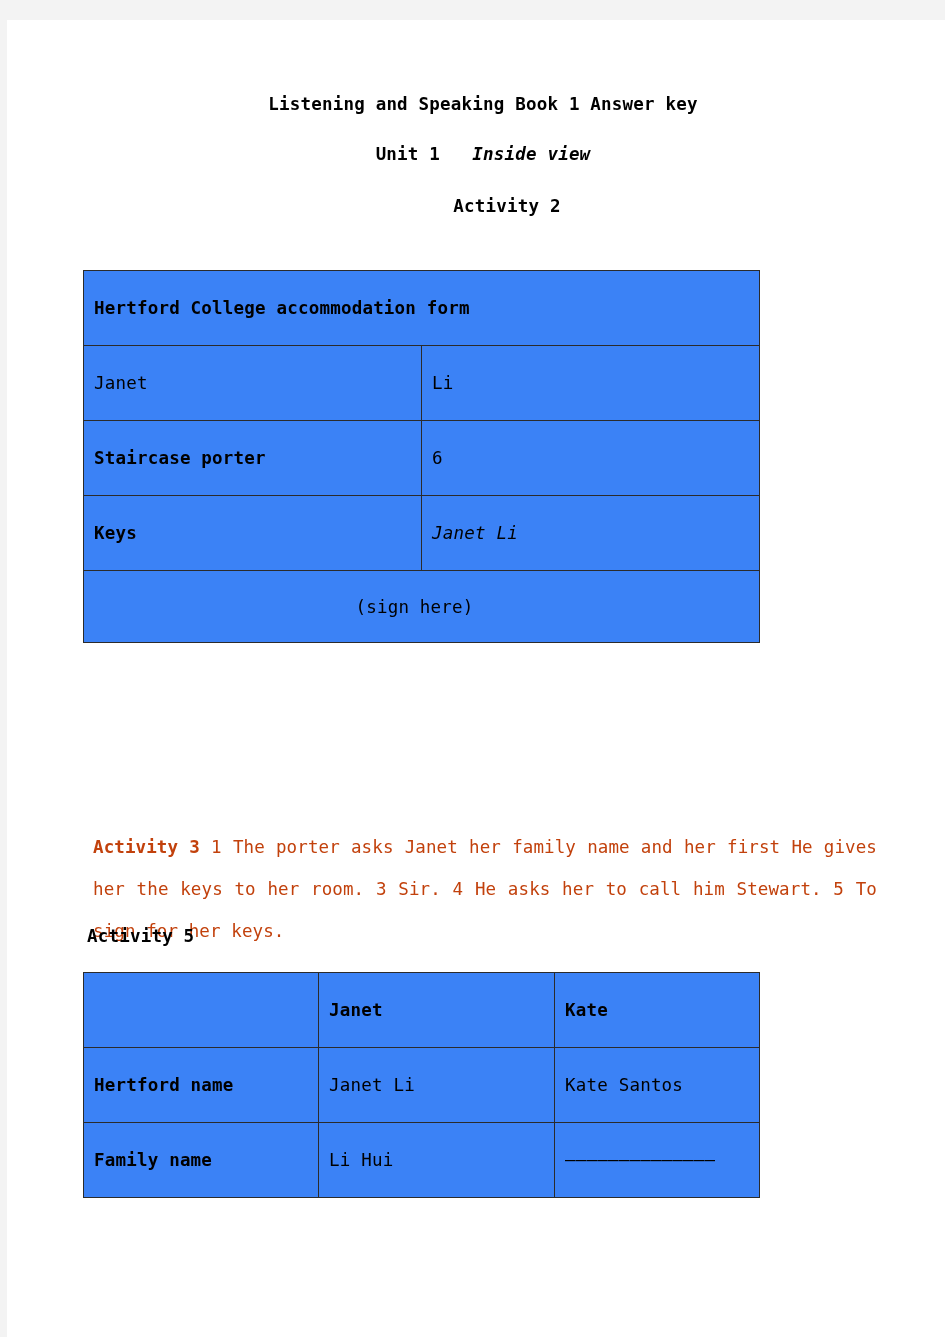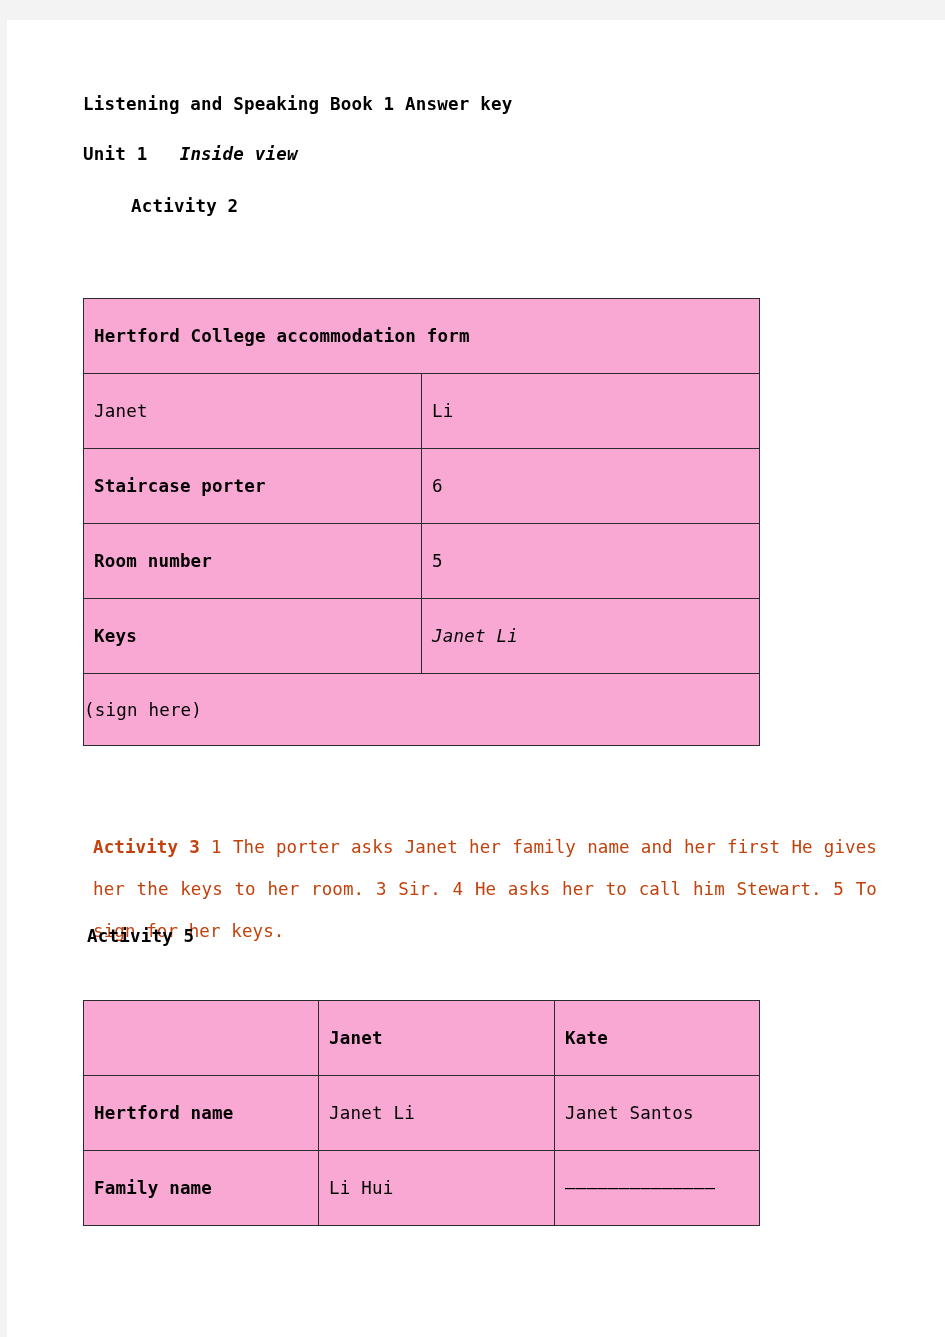--- a/index.html
+++ b/index.html
@@ -32,20 +32,21 @@
   }
 
   
   .line {
     color: #000000;
     font-family: "DejaVu Sans Mono", "Liberation Mono", monospace;
     font-size: 17.5px;
     line-height: 1;
     letter-spacing: 0.2px;
     white-space: pre;
+    text-align: center;
   }
 
   .heading {
     font-weight: bold;
   }
 
   .doc-title {
     margin-bottom: 0;
     height: 50px;
   }
@@ -66,37 +67,36 @@
   .activity2-line {
     height: 36px;
     margin-left: 48px;
   }
 
   
   table.doc-table {
     border-collapse: collapse;
     table-layout: fixed;
     border: 1.5px solid #2b2b2b;
-    background: #f9a8d4;
-    margin-top: 28px;
+    background: #3b82f6;
   }
   table.doc-table td {
     border: 1px solid #2b2b2b;
     vertical-align: middle;
     padding: 0 0 0 10px;
     font-family: "DejaVu Sans Mono", "Liberation Mono", monospace;
     font-size: 17.5px;
     color: #000000;
     letter-spacing: 0.2px;
     white-space: pre;
   }
   table.doc-table td.b { font-weight: bold; }
   table.doc-table td.i { font-style: italic; }
   table.doc-table td.right {
-    text-align: left;
+    text-align: center;
     padding-right: 14px;
     padding-left: 0;
   }
 
   
   #table-accommodation {
     position: absolute;
     left: 0px;
     top: 174px;
     width: 677px;
@@ -161,24 +161,20 @@
       </tr>
       <tr>
         <td>Janet</td>
         <td>Li</td>
       </tr>
       <tr>
         <td class="b">Staircase porter</td>
         <td>6</td>
       </tr>
       <tr>
-        <td class="b">Room number</td>
-        <td>5</td>
-      </tr>
-      <tr>
         <td class="b">Keys</td>
         <td class="i">Janet Li</td>
       </tr>
       <tr class="signrow">
         <td class="right" colspan="2">(sign here)</td>
       </tr>
     </tbody>
       </table>
 
     <div id="activity3-block">
@@ -190,21 +186,21 @@
     <table class="doc-table" id="table-names">
       <tbody>
           <tr>
         <td style="width:224px"></td>
         <td class="b" style="width:225px">Janet</td>
         <td class="b">Kate</td>
       </tr>
       <tr>
         <td class="b">Hertford name</td>
         <td>Janet Li</td>
-        <td>Janet Santos</td>
+        <td>Kate Santos</td>
       </tr>
       <tr>
         <td class="b">Family name</td>
         <td>Li Hui</td>
         <td class="dash-line">——————————————</td>
       </tr>
     </tbody>
       </table>
 
   </div>

